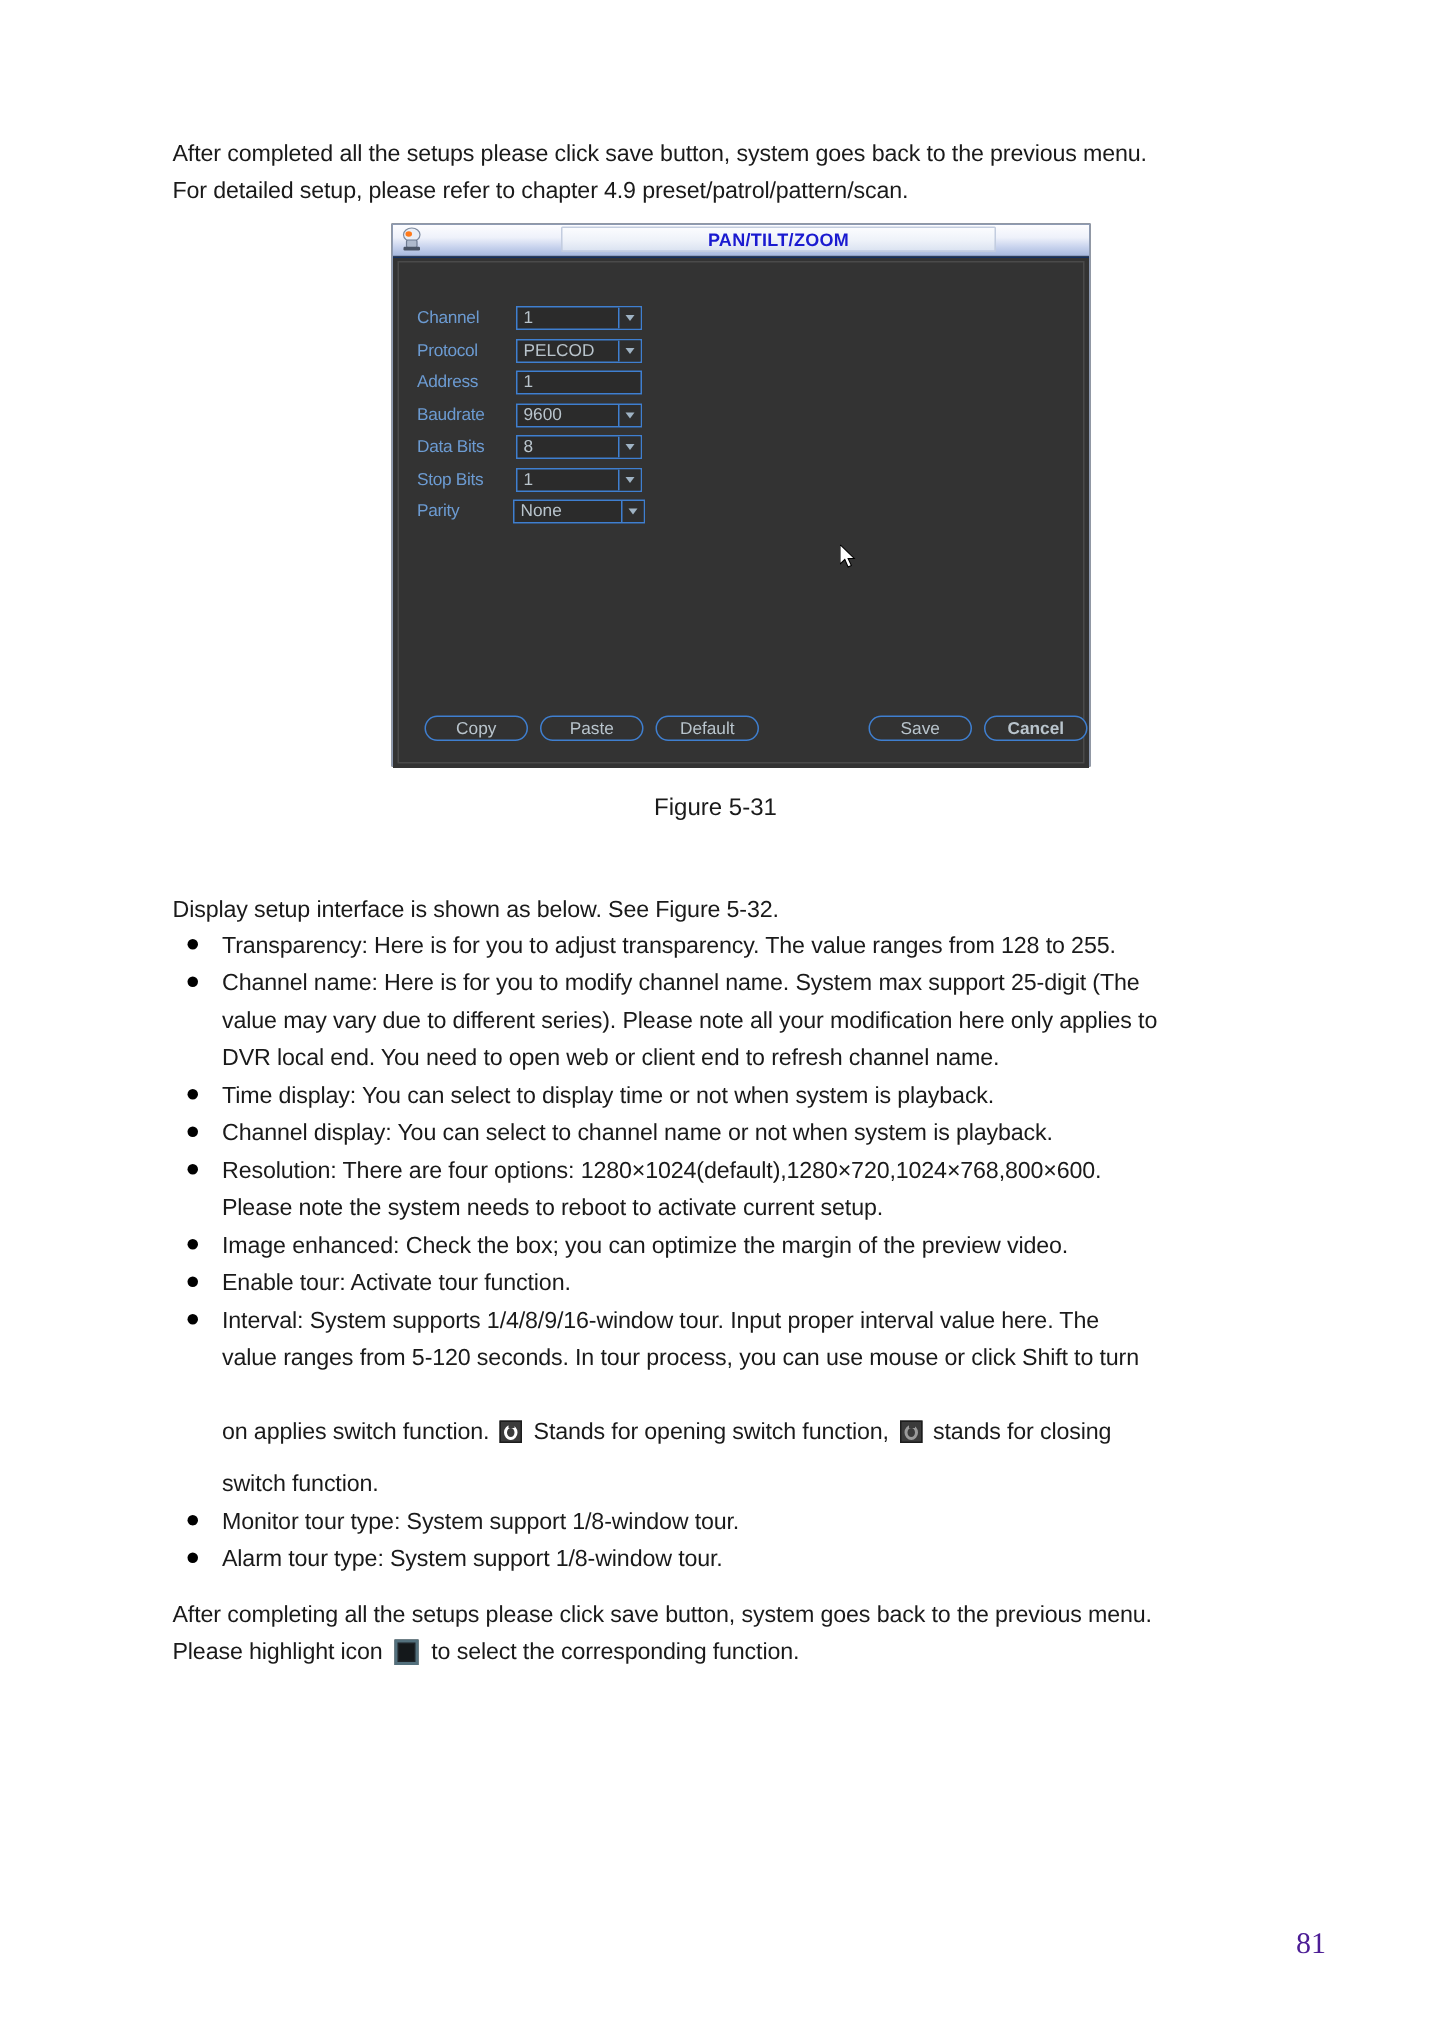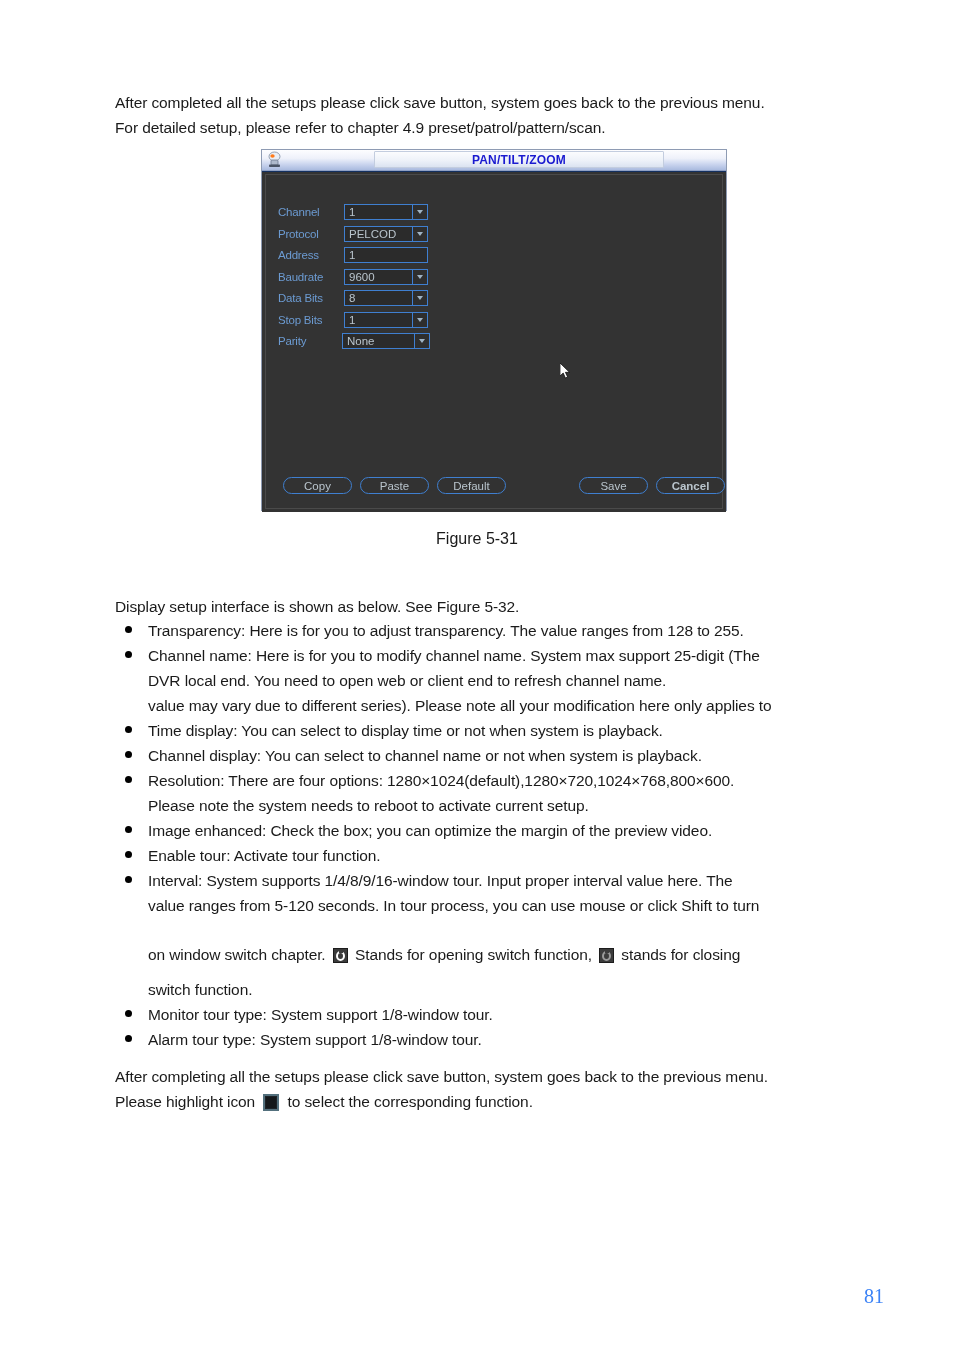--- a/index.html
+++ b/index.html
@@ -132,21 +132,21 @@
     background: #14181b;
   }
 
   
   .page-num {
     position: absolute;
     right: 70px;
     top: 1285px;
     font-family: "Liberation Serif", serif;
     font-size: 20px;
-    color: #3b82f6;
+    color: #4c1d95;
   }
 
   
   .dvr-window {
     position: absolute;
     left: 261px;
     top: 149px;
     width: 466px;
     height: 362px;
     background: #2d2d2d;
@@ -431,22 +431,22 @@
   <div class="bullets">
 
     <div class="bullet-row">
       <span class="dot"></span>
       <div>Transparency: Here is for you to adjust transparency. The value ranges from 128 to 255.</div>
     </div>
 
     <div class="bullet-row">
       <span class="dot"></span>
       <div>Channel name: Here is for you to modify channel name. System max support 25-digit (The</div>
+      <div>value may vary due to different series). Please note all your modification here only applies to</div>
       <div>DVR local end. You need to open web or client end to refresh channel name.</div>
-      <div>value may vary due to different series). Please note all your modification here only applies to</div>
     </div>
 
     <div class="bullet-row">
       <span class="dot"></span>
       <div>Time display: You can select to display time or not when system is playback.</div>
     </div>
 
     <div class="bullet-row">
       <span class="dot"></span>
       <div>Channel display: You can select to channel name or not when system is playback.</div>
@@ -467,21 +467,21 @@
       <span class="dot"></span>
       <div>Enable tour: Activate tour function.</div>
     </div>
 
     <div class="bullet-row tall">
       <span class="dot"></span>
       <div>Interval: System supports 1/4/8/9/16-window tour. Input proper interval value here. The</div>
       <div>value ranges from 5-120 seconds. In tour process, you can use mouse or click Shift to turn</div>
       <div style="height:24px"></div>
       <div>
-        <span>on window switch chapter.</span>
+        <span>on applies switch function.</span>
         <span class="inline-icon"><span class="ring"></span><span class="notch"></span></span>
         <span>Stands for opening switch function,</span>
         <span class="inline-icon dim"><span class="ring"></span><span class="notch"></span></span>
         <span>stands for closing</span>
       </div>
       <div style="height:10px"></div>
       <div>switch function.</div>
     </div>
 
     <div class="bullet-row">

